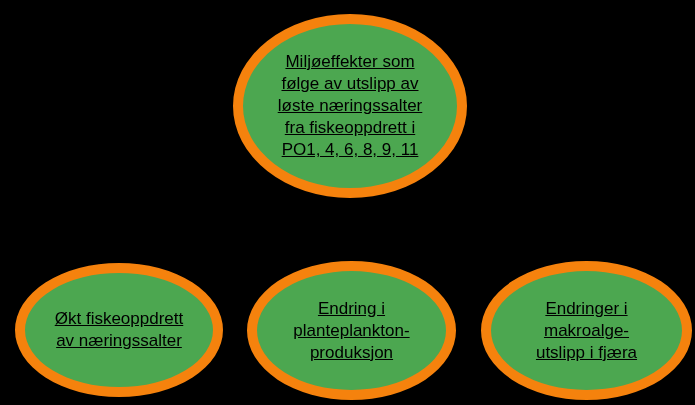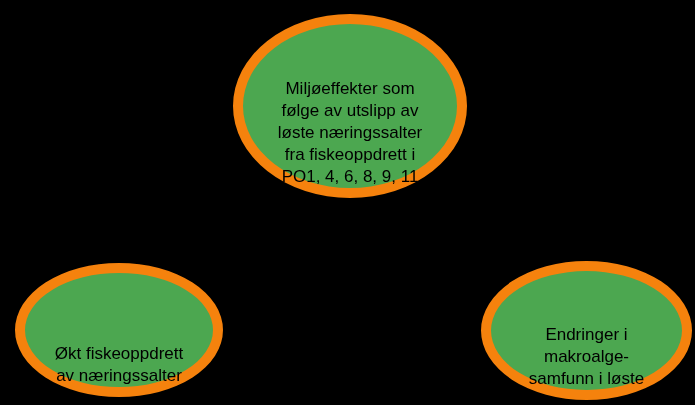--- a/index.html
+++ b/index.html
@@ -21,24 +21,25 @@
     position: absolute;
     inset: 0;
   }
   .node {
     position: absolute;
     box-sizing: border-box;
     background: var(--fill);
     border: 10px solid var(--stroke);
     border-radius: 50%;
     display: flex;
-    align-items: flex-end;
+    align-items: center;
     justify-content: center;
     text-align: center;
     color: var(--text);
+    text-decoration: underline;
   }
   .node .label {
     white-space: pre-line;
     font-size: 17px;
     line-height: 22px;
     color: var(--text);
   }
   .node-root {
     left: 233px;
     top: 14px;
@@ -75,20 +76,25 @@
 løste næringssalter
 fra fiskeoppdrett i
 PO1, 4, 6, 8, 9, 11</span>
   </div>
 
   <div class="node node-child-1">
     <span class="label">Økt fiskeoppdrett
 av næringssalter</span>
   </div>
 
+  <div class="node node-child-2">
+    <span class="label">Endring i
+planteplankton-
+produksjon</span>
+  </div>
 
   <div class="node node-child-3">
     <span class="label">Endringer i
 makroalge-
-samfunn i løste</span>
+utslipp i fjæra</span>
   </div>
 
 </div>
 
 </body></html>

